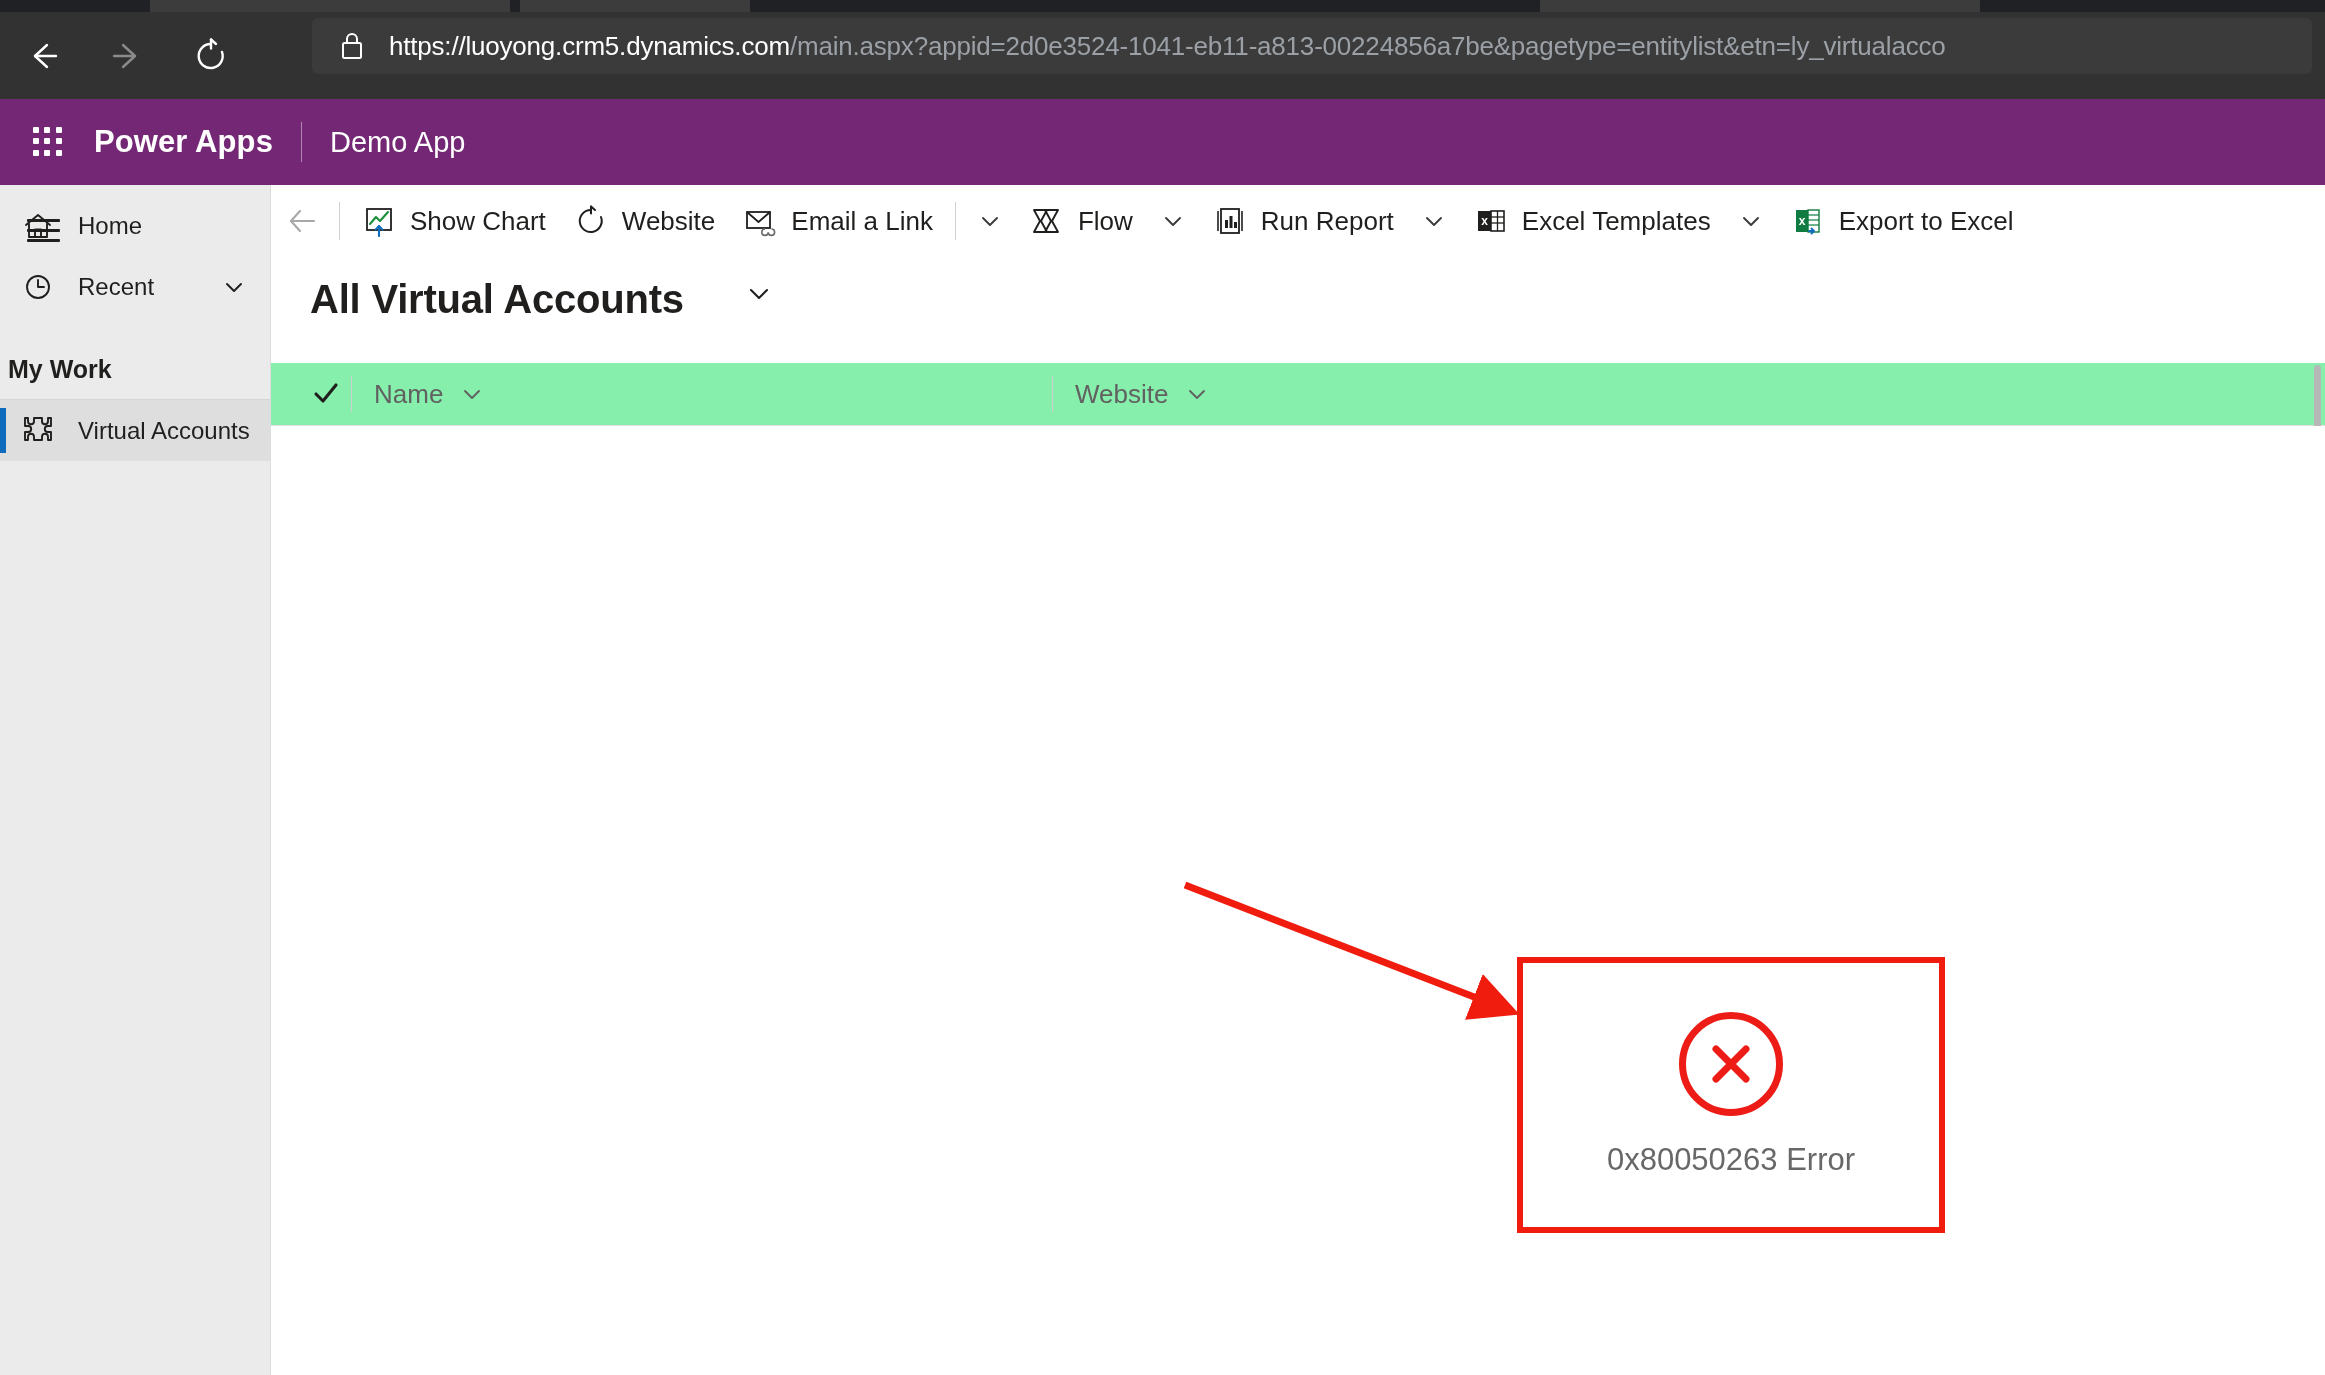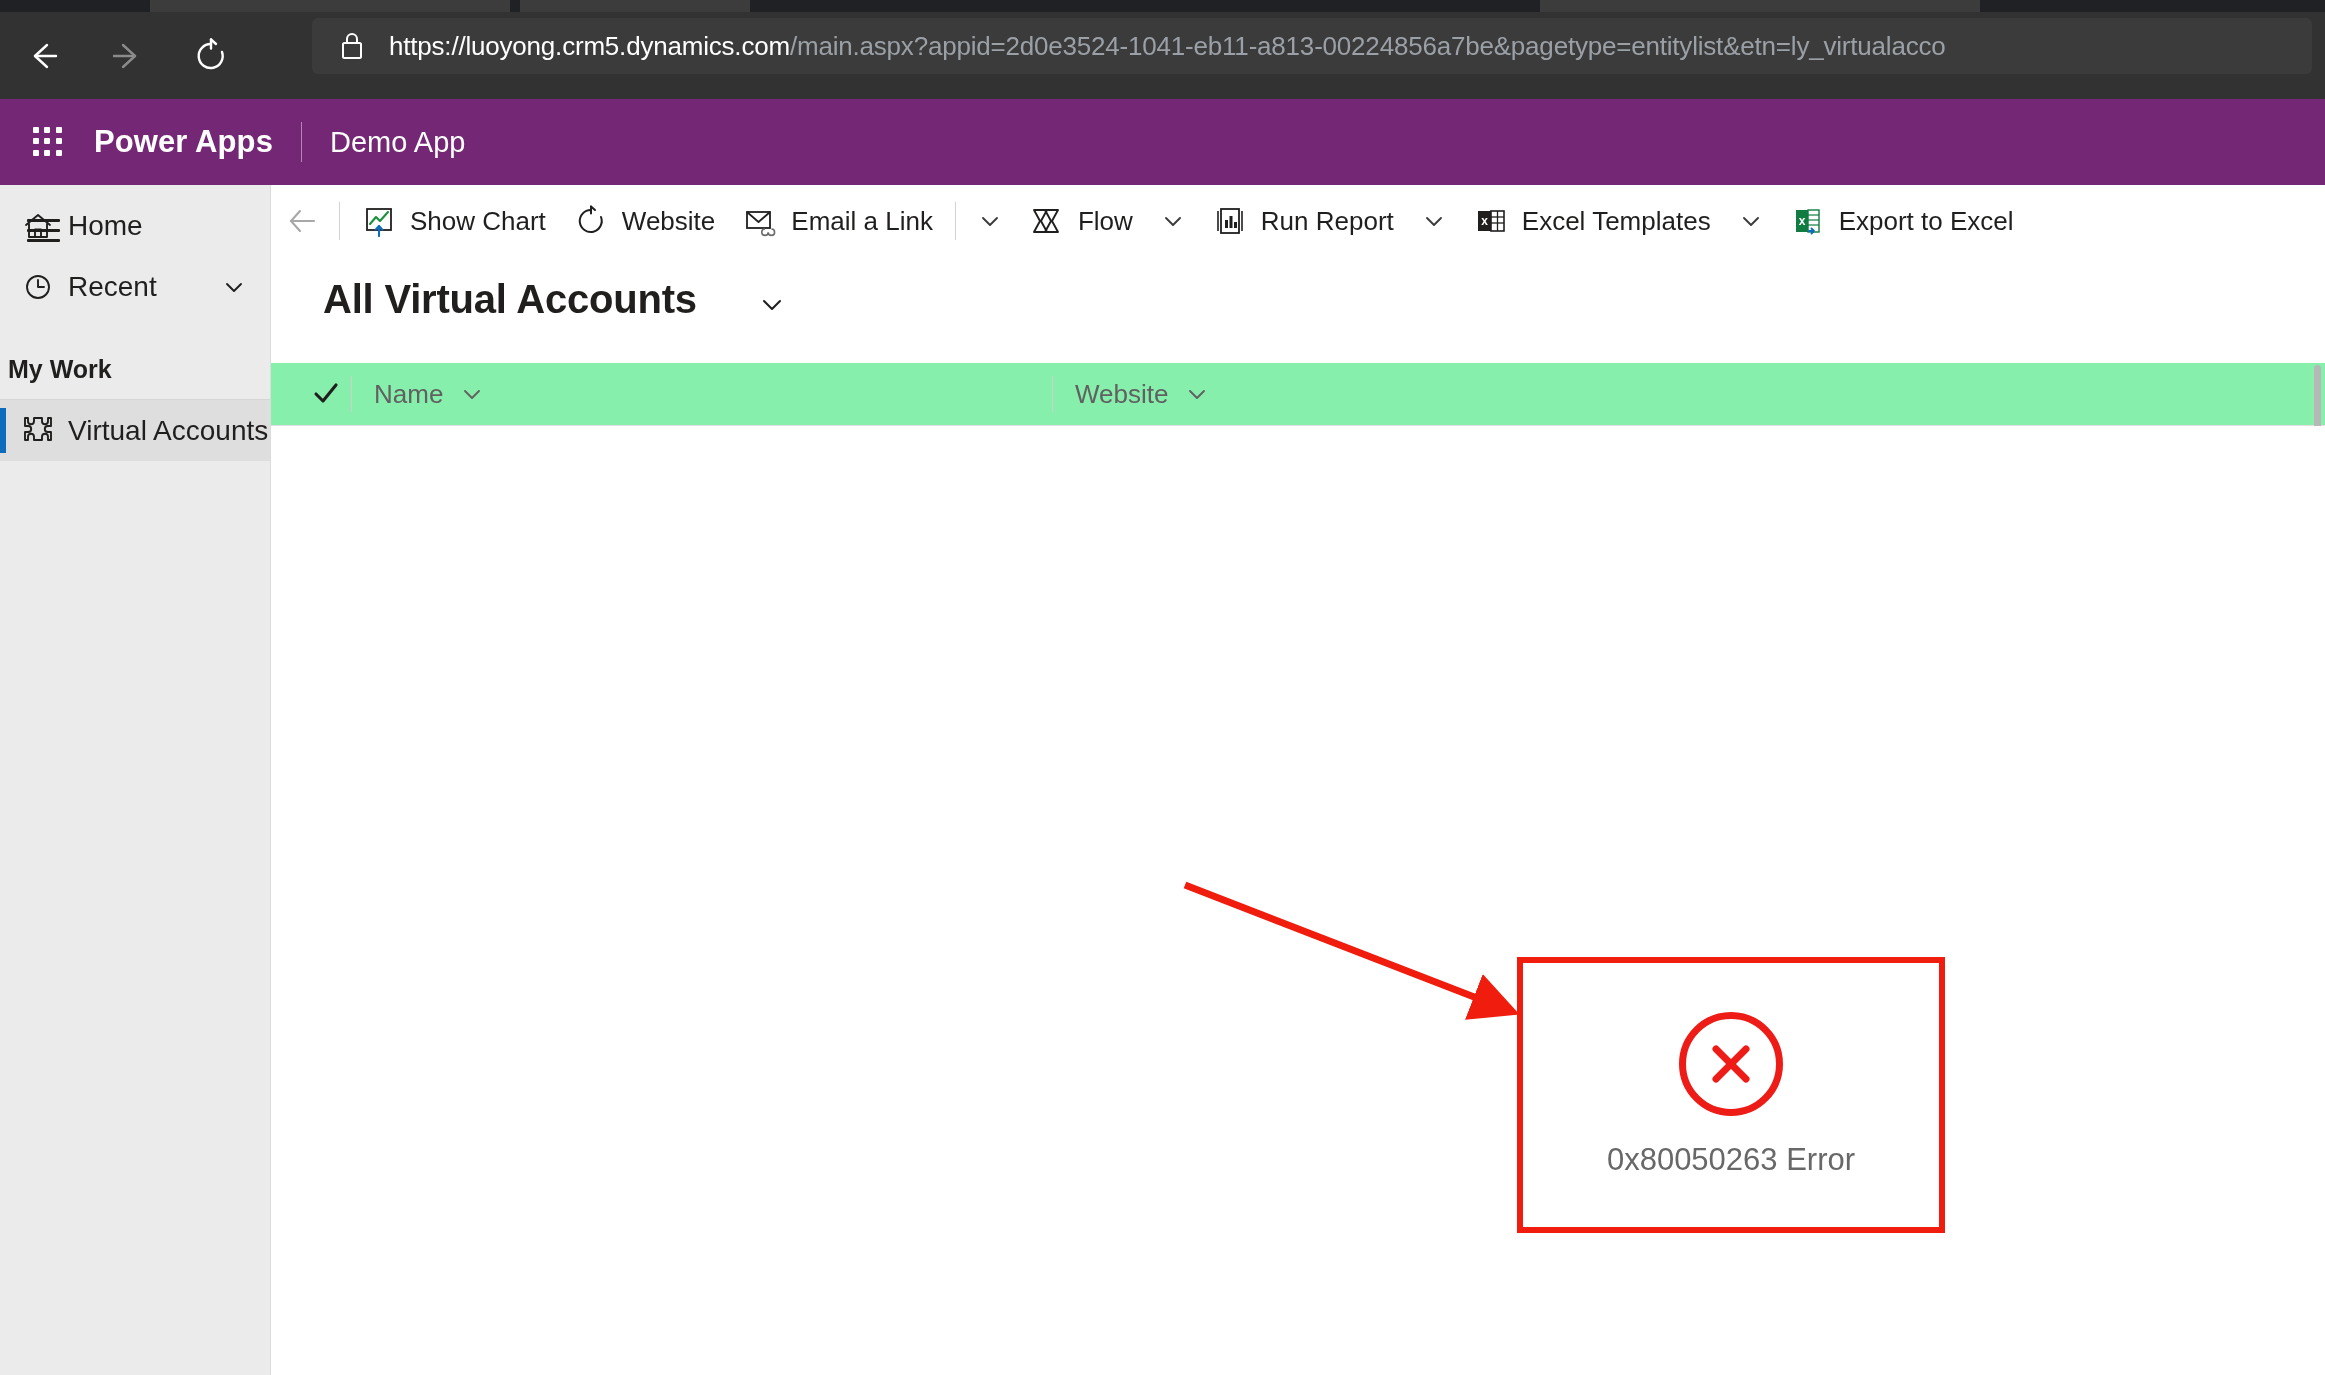--- a/index.html
+++ b/index.html
@@ -118,22 +118,22 @@
     position: relative;
     height: 61px;
     display: flex; align-items: center;
     padding-left: 12px;
   }
   .nav-item .nav-icon {
     width: 52px; flex: 0 0 auto;
     display: flex; align-items: center; justify-content: center;
   }
   .nav-item .nav-label {
-    font-size: 28px; color: #201f1e;
-    margin-left: 4px;
+    font-size: 24px; color: #201f1e;
+    margin-left: 14px;
     white-space: nowrap;
   }
   .nav-item .nav-chevron {
     position: absolute; right: 22px; top: 50%;
     transform: translateY(-50%);
     display: flex; align-items: center;
   }
   .nav-item.selected { background: #dedede; }
   .nav-item.selected::before {
     content: ""; position: absolute;
@@ -193,22 +193,22 @@
     margin-left: 14px;
   }
   .cmd-caret {
     width: 52px; height: 60px;
     display: flex; align-items: center; justify-content: center;
     flex: 0 0 auto;
   }
 
   
   #view-selector {
-    position: absolute; top: 92px; left: 52px;
-    display: flex; align-items: flex-end; gap: 38px;
+    position: absolute; top: 92px; left: 39px;
+    display: flex; align-items: flex-start; gap: 38px;
   }
   #view-title {
     font-size: 40px;
     font-weight: 600;
     color: #201f1e;
     letter-spacing: -0.2px;
   }
   #view-caret { margin-left: 20px; display: flex; align-items: center; }
 
   

